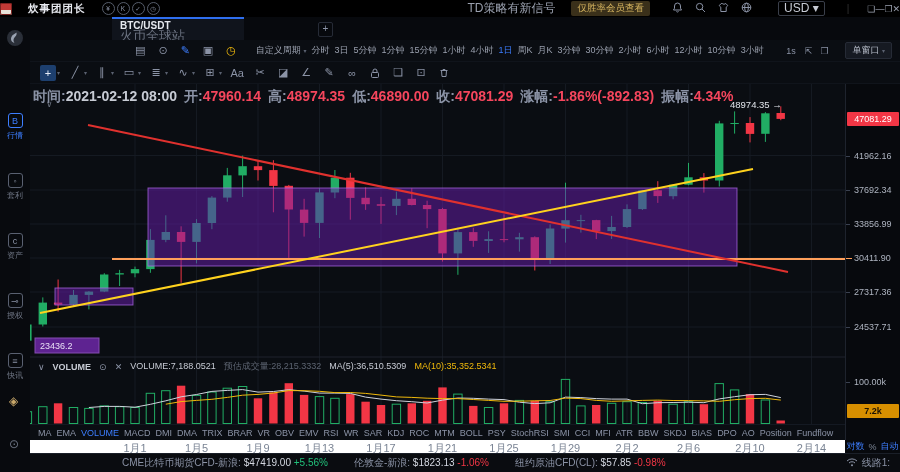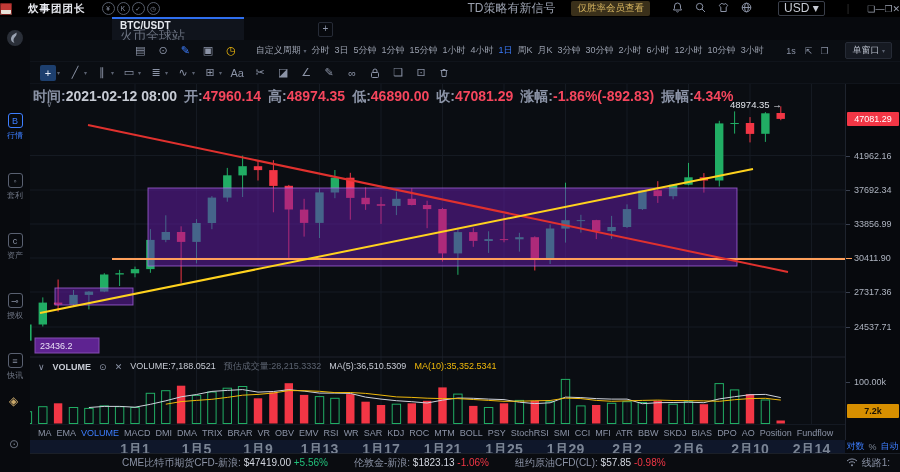--- a/index.html
+++ b/index.html
@@ -69,21 +69,21 @@
   .tick.orange{border-color:#ff9f5a;width:6px;}
   .badge{position:absolute;left:1px;width:52px;height:14px;line-height:14px;text-align:center;font-size:9px;border-radius:1px;}
   .badge.cur{background:#f23645;color:#fff;}
   .badge.vol{background:#d78f00;color:#1b1203;font-weight:bold;}
   
   .tabsrow{position:absolute;left:30px;top:424px;width:815px;height:16px;display:flex;align-items:center;gap:5px;
            padding-left:8px;font-size:9px;color:#8b93a6;box-sizing:border-box;overflow:hidden;background:#0a0d12;
            border-top:1px solid #141922;}
   .itab.act{color:#3d7eff;}
   
-  .datesrow{position:absolute;left:30px;top:440px;width:815px;height:13px;font-size:14px;color:#7a8494;background:#0f172a;font-weight:bold;}
+  .datesrow{position:absolute;left:30px;top:440px;width:815px;height:13px;font-size:11px;color:#7a8494;background:#ffffff;}
   .dlab{position:absolute;transform:translateX(-50%);top:1px;white-space:nowrap;}
   .scalectl{position:absolute;left:845px;top:440px;width:55px;height:13px;display:flex;gap:4px;align-items:center;
             justify-content:center;font-size:9px;background:#07090d;}
   .sc-on{color:#3d7eff;}
   .sc-off{color:#7a8494;}
   
   .ticker{position:absolute;left:30px;top:453px;width:870px;height:19px;background:#0a0c10;border-top:1px solid #1a1f28;
           display:flex;align-items:center;font-size:10px;padding-left:92px;gap:26px;box-sizing:border-box;white-space:nowrap;}
   .tk-l{color:#8b93a6;}
   .tk-p{color:#d3d7e0;}

